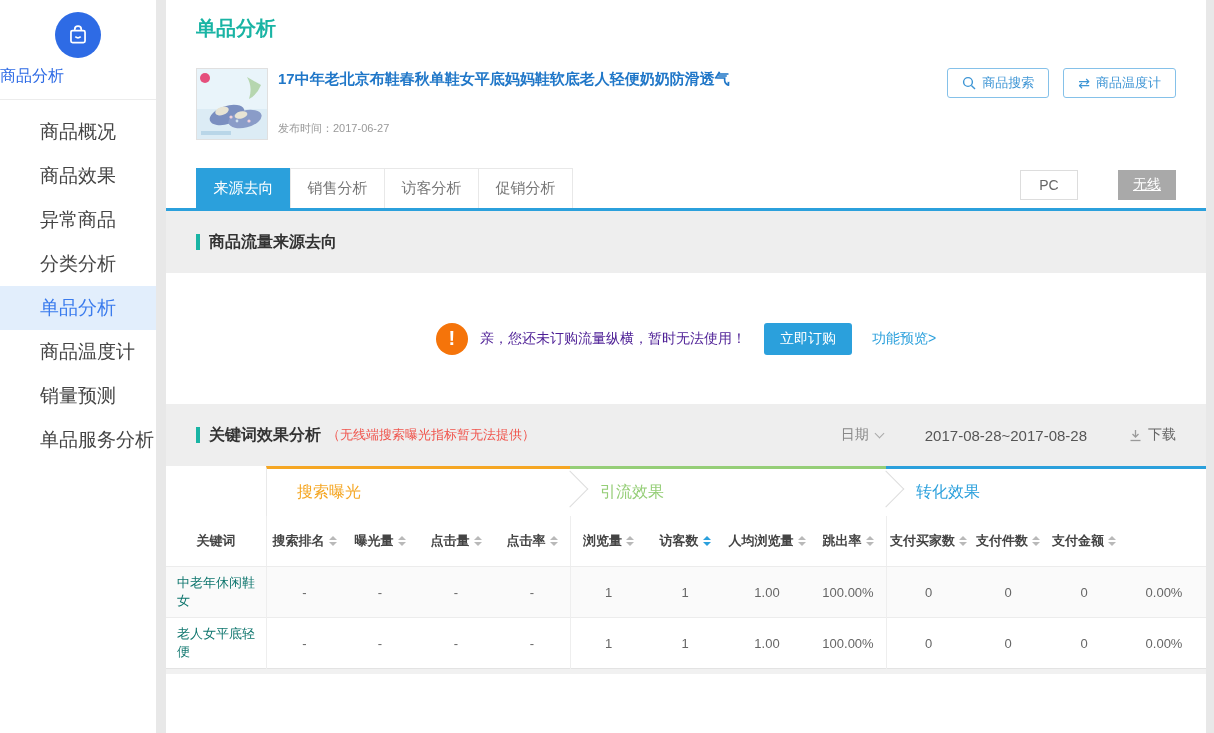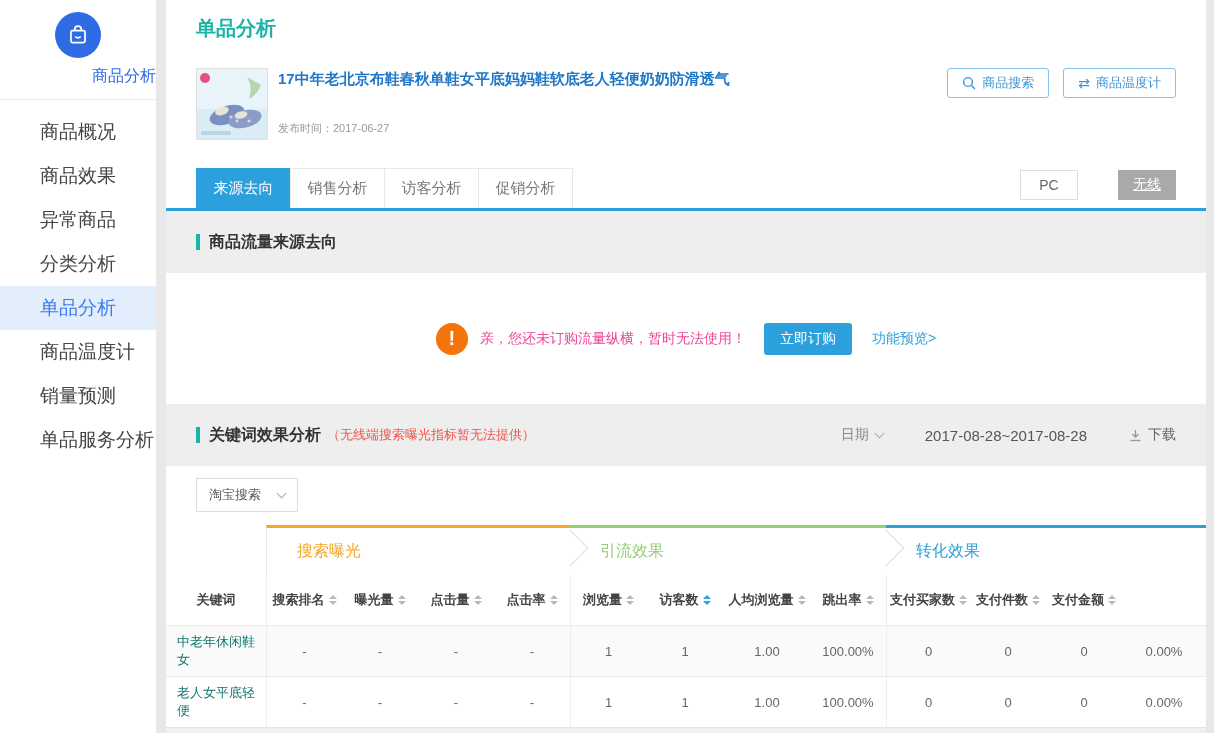--- a/index.html
+++ b/index.html
@@ -7,21 +7,21 @@
     --green:#95ce77; --red:#f0544c; --linkblue:#2077c8; --graytoggle:#a9a9a9;
     --warnorange:#f5740a;
   }
   *{box-sizing:border-box;margin:0;padding:0;}
   html,body{width:1214px;height:733px;}
   body{font-family:"Liberation Sans","DejaVu Sans",sans-serif;background:#e8e8e8;overflow:hidden;}
   .page{position:relative;width:1214px;height:733px;}
 
   
   .sidebar{position:absolute;left:0;top:0;width:156px;height:733px;background:#fff;}
-  .side-head{height:100px;border-bottom:1px solid #ececec;text-align:right;padding-top:12px;}
+  .side-head{height:100px;border-bottom:1px solid #ececec;text-align:left;padding-top:12px;}
   .logo-circle{width:46px;height:46px;border-radius:50%;background:var(--sideblue);margin:0 auto;display:flex;align-items:center;justify-content:center;}
   .side-title{margin-top:8px;color:var(--sideblue);font-size:16px;}
   .side-list{padding-top:10px;}
   .side-item{height:44px;line-height:44px;padding-left:40px;font-size:19px;color:#444;cursor:pointer;}
   .side-item.active{background:#e2eefc;color:#3a7bed;}
 
   
   .main{position:absolute;left:166px;top:0;width:1040px;height:733px;background:#fff;}
   .mc-header{height:168px;padding:14px 30px 0 30px;}
   .page-title{font-size:20px;line-height:28px;font-weight:bold;color:var(--teal);margin-bottom:26px;}
@@ -51,21 +51,21 @@
   .sec-note{font-size:13px;color:var(--red);font-weight:normal;margin-left:6px;}
   .band-right{margin-left:auto;display:flex;align-items:center;gap:42px;}
   .date-dd{display:flex;align-items:center;gap:7px;font-size:14px;color:#888;cursor:pointer;}
   .chev{width:7px;height:7px;border-right:1px solid #aaa;border-bottom:1px solid #aaa;transform:rotate(45deg);margin-top:-4px;}
   .date-range{font-size:15px;color:#555;}
   .download{display:flex;align-items:center;gap:6px;font-size:14px;color:#666;cursor:pointer;}
 
   
   .warnarea{height:131px;display:flex;align-items:center;justify-content:center;background:#fff;}
   .warn-ico{width:32px;height:32px;border-radius:50%;background:var(--warnorange);color:#fff;font-size:20px;font-weight:bold;display:flex;align-items:center;justify-content:center;margin-right:12px;}
-  .warn-text{font-size:14px;color:#ec4899;margin-right:18px;}
+  .warn-text{font-size:14px;color:#4c1d95;margin-right:18px;}
   .order-btn{background:var(--blue);color:#fff;font-size:14px;border:none;border-radius:3px;height:32px;padding:0 16px;cursor:pointer;}
   .preview-link{font-size:14px;color:var(--blue);margin-left:20px;cursor:pointer;text-decoration:none;}
 
   
   .filterarea{height:59px;background:#fff;padding:12px 30px 0 30px;}
   .src-dd{width:102px;height:34px;border:1px solid #ddd;display:flex;align-items:center;justify-content:space-between;padding:0 12px;font-size:13px;color:#555;cursor:pointer;background:#fff;}
 
   
   .ktable{width:1040px;font-size:13px;color:#666;}
   .grow{position:relative;display:flex;height:50px;}
@@ -219,26 +219,20 @@
           <svg width="13" height="13" viewBox="0 0 13 13" fill="none" stroke="#9a9a9a" stroke-width="1.3">
             <path d="M6.5 1 v6"></path>
             <path d="M3.5 5 l3 3 3 -3"></path>
             <path d="M1.5 11.5 h10"></path>
           </svg>
           <span>下载</span>
         </div>
       </div>
     </div>
 
-    <div class="filterarea">
-      <div class="src-dd">
-        <span>淘宝搜索</span>
-        <span class="chev"></span>
-      </div>
-    </div>
 
     <div class="ktable">
 
       <div class="grow">
         <div class="gseg gs0"></div>
         <div class="gseg gs1">
           <span class="glabel">搜索曝光</span>
         </div>
         <div class="gseg gs2">
           <span class="glabel">引流效果</span>

